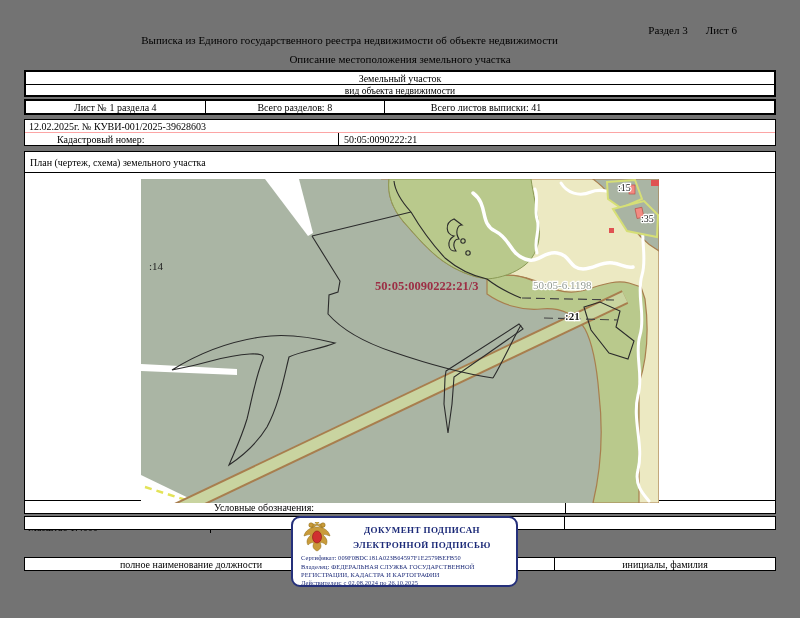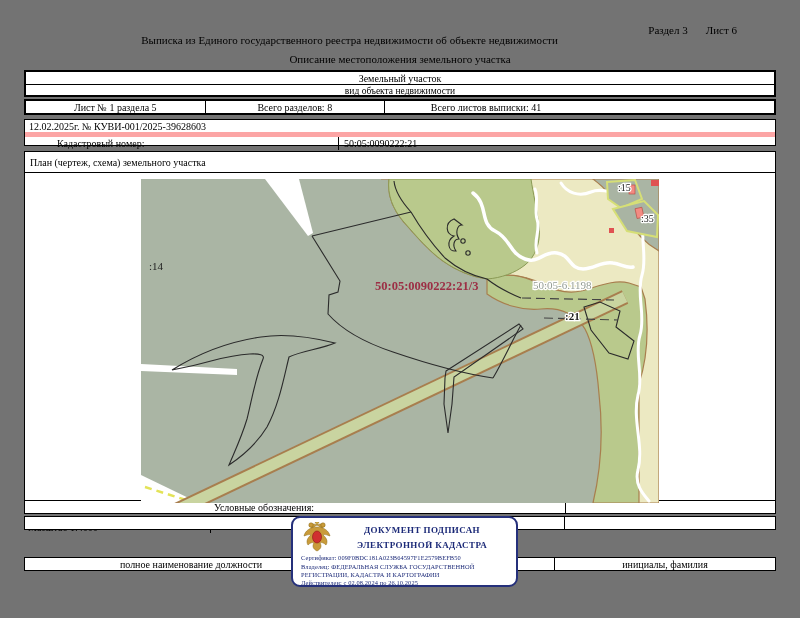--- a/index.html
+++ b/index.html
@@ -32,27 +32,27 @@
 
   <div class="abs ctr t11" style="left:0;top:34px;width:699px;">Выписка из Единого государственного реестра недвижимости об объекте недвижимости</div>
   <div class="abs ctr t11" style="left:0;top:53px;width:800px;">Описание местоположения земельного участка</div>
 
   <div class="abs strip" style="left:24px;top:70px;width:752px;height:27px;">
     <div class="ctr t10" style="height:12px;border-bottom:1px solid #000;">Земельный участок</div>
     <div class="ctr t9" style="height:11px;">вид объекта недвижимости</div>
   </div>
 
   <div class="abs strip cellrow" style="left:24px;top:99px;width:752px;height:16px;">
-    <div class="ctr t10" style="width:24%;">Лист № 1 раздела 5</div>
+    <div class="ctr t10" style="width:24%;">Лист № 1 раздела 4</div>
     <div class="ctr t10" style="width:24%;">Всего разделов: 8</div>
     <div class="ctr t10" style="width:27%;">Всего листов выписки: 41</div>
   </div>
 
   <div class="abs thin" style="left:24px;top:119px;width:752px;height:27px;">
-    <div class="lft t10" style="height:12px;border-bottom:5px solid #fca5a5;padding-left:4px;text-align:center;">12.02.2025г. № КУВИ-001/2025-39628603</div>
+    <div class="lft t10" style="height:12px;border-bottom:1px solid #fca5a5;padding-left:4px;text-align:center;">12.02.2025г. № КУВИ-001/2025-39628603</div>
     <div class="cellrow" style="height:13px;">
       <div class="lft t10" style="width:286px;padding-left:4px;margin-left:28px;">Кадастровый номер:</div>
       <div class="lft t10" style="flex:1;padding-left:5px;">50:05:0090222:21</div>
     </div>
   </div>
 
   <div class="abs thin" style="left:24px;top:151px;width:752px;height:363px;">
     <div class="lft t10" style="height:20px;border-bottom:1px solid #000;padding-left:5px;">План (чертеж, схема) земельного участка</div>
 
     <div class="abs cellrow" style="left:0;bottom:0;width:750px;height:12px;border-top:1px solid #000;background:#fff;">
@@ -154,20 +154,20 @@
         <path d="M15,3 C11,1 8,2 7,4 L10,6 Z"></path>
         <path d="M15,3 C19,1 22,2 23,4 L20,6 Z"></path>
         <path d="M15,5 C8,5 3,9 2,14 C5,13 7,12 9,13 C5,16 4,20 6,23 C8,21 10,20 12,21 C10,24 11,27 15,29 C19,27 20,24 18,21 C20,20 22,21 24,23 C26,20 25,16 21,13 C23,12 25,13 28,14 C27,9 22,5 15,5 Z"></path>
         <circle cx="9" cy="3" r="2.2"></circle>
         <circle cx="21" cy="3" r="2.2"></circle>
         <path d="M13,0 L17,0 L15,3 Z" fill="#e0b84f"></path>
       </g>
       <ellipse cx="15" cy="15" rx="4.5" ry="6" fill="#d03030" stroke="#8a1515" stroke-width="0.6"></ellipse>
     </svg>
     <div class="abs big" style="left:40px;top:7px;width:178px;">ДОКУМЕНТ ПОДПИСАН</div>
-    <div class="abs big" style="left:40px;top:22px;width:178px;">ЭЛЕКТРОННОЙ КАДАСТРА</div>
+    <div class="abs big" style="left:40px;top:22px;width:178px;">ЭЛЕКТРОННОЙ ПОДПИСЬЮ</div>
     <div class="abs sml" style="left:8px;top:36px;width:212px;">Сертификат: 009F0BDC181A023B64597F1E2579BEFB50</div>
     <div class="abs sml" style="left:8px;top:44.5px;width:212px;">Владелец: ФЕДЕРАЛЬНАЯ СЛУЖБА ГОСУДАРСТВЕННОЙ</div>
     <div class="abs sml" style="left:8px;top:53px;width:212px;">РЕГИСТРАЦИИ, КАДАСТРА И КАРТОГРАФИИ</div>
     <div class="abs sml" style="left:8px;top:61px;width:212px;">Действителен: с 02.08.2024 по 26.10.2025</div>
   </div>
 
 </div>
 
 </body></html>

